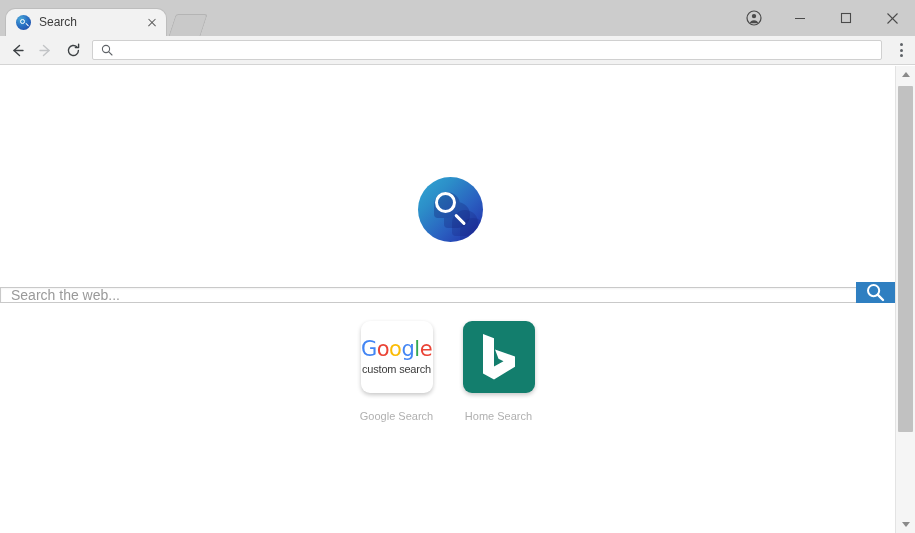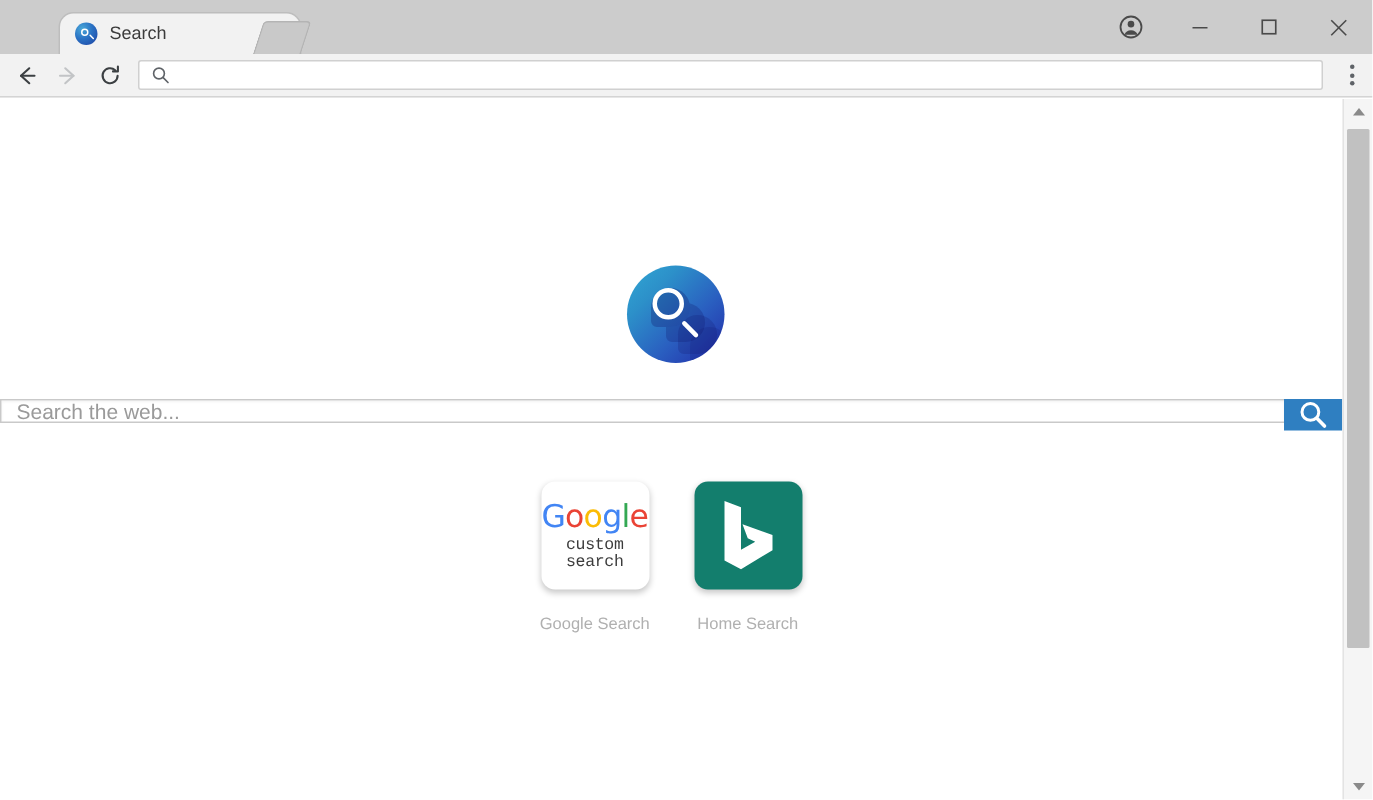--- a/index.html
+++ b/index.html
@@ -39,21 +39,20 @@
     height: 27px;
     background: #f2f2f2;
     border-top-left-radius: 9px;
     border-top-right-radius: 9px;
     box-shadow: 0 0 0 1px #bdbdbd;
     display: flex;
     align-items: center;
     padding: 0 6px 0 10px;
     box-sizing: border-box;
     transform: skewX(0deg);
-    margin-left: 34px;
   }
   .tab-favicon {
     width: 15px;
     height: 15px;
     border-radius: 50%;
     background: radial-gradient(circle at 32% 28%, #4aa8d8 0%, #2a72c4 45%, #1c3fa0 100%);
     position: relative;
     flex: 0 0 auto;
     margin-right: 8px;
   }
@@ -257,21 +256,21 @@
     transform-origin: left center;
   }
 
   .searchbar {
     position: absolute;
     left: 0;
     top: 200px;
     width: 895px;
     height: 37px;
     display: flex;
-    align-items: flex-start;
+    align-items: flex-end;
   }
   .search-input {
     flex: 1 1 auto;
     border: 1px solid #c9c9c9;
     border-right: none;
     background: #ffffff;
     box-sizing: border-box;
     display: flex;
     align-items: center;
     padding-left: 10px;
@@ -342,21 +341,21 @@
     font-weight: 400;
   }
   .glogo-word .c1 { color: #4285f4; }
   .glogo-word .c2 { color: #ea4335; }
   .glogo-word .c3 { color: #fbbc05; }
   .glogo-word .c4 { color: #4285f4; }
   .glogo-word .c5 { color: #34a853; }
   .glogo-word .c6 { color: #ea4335; }
   .glogo-sub {
     margin-top: 4px;
-    font-family: Liberation Mono, monospace;
+    font-family: Liberation Sans, sans-serif;
     font-size: 11px;
     color: #3c3c3c;
     letter-spacing: -0.2px;
   }
 
   
   .scrollbar {
     position: absolute;
     right: 0;
     top: 66px;

